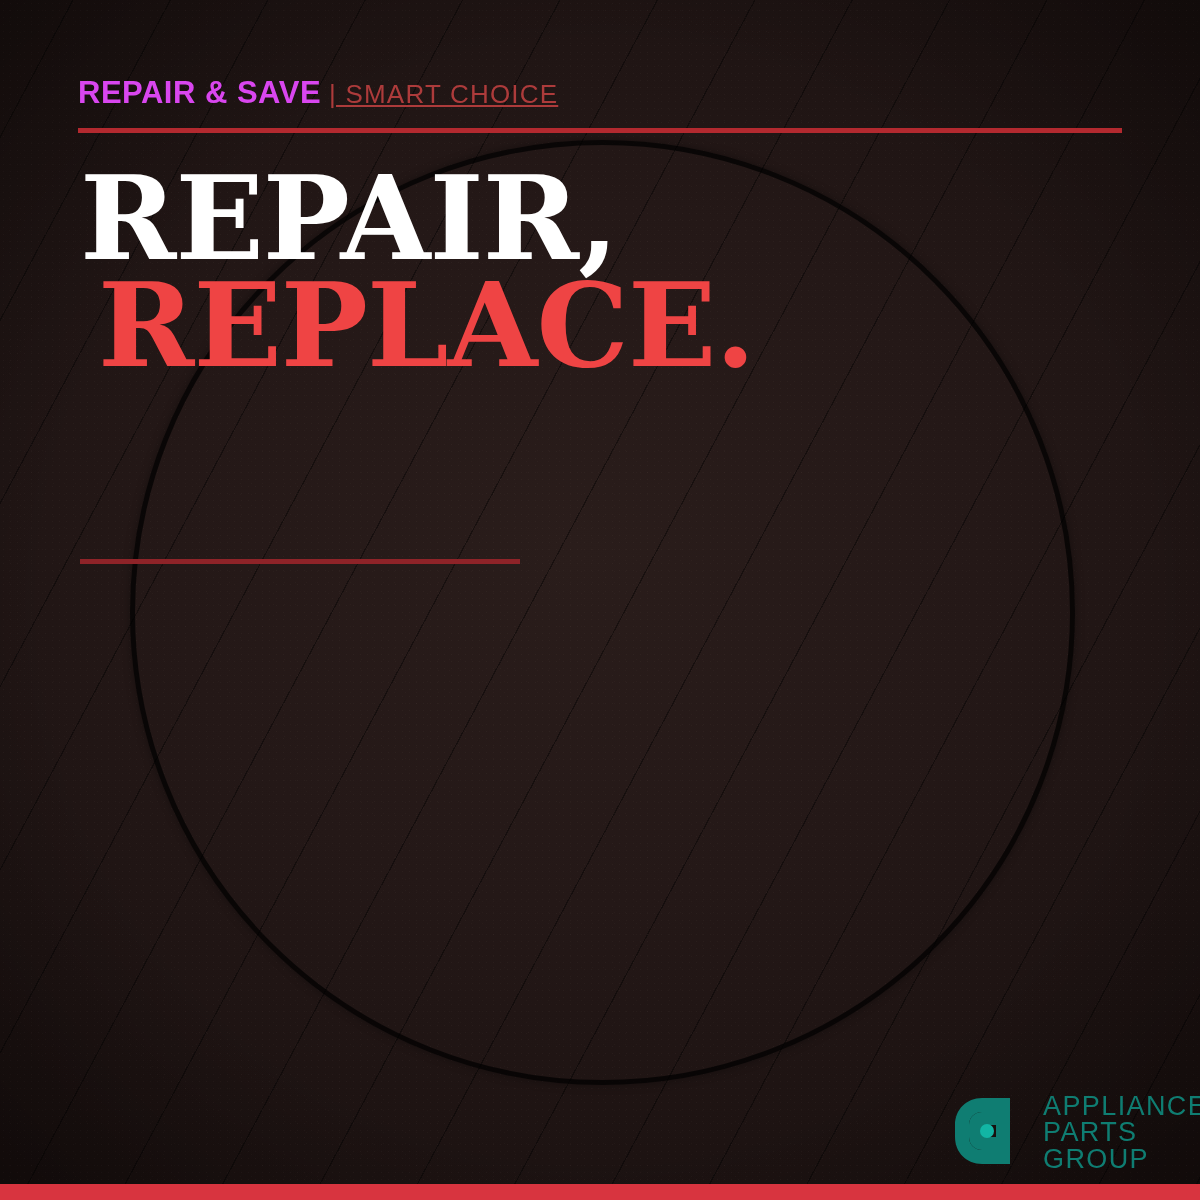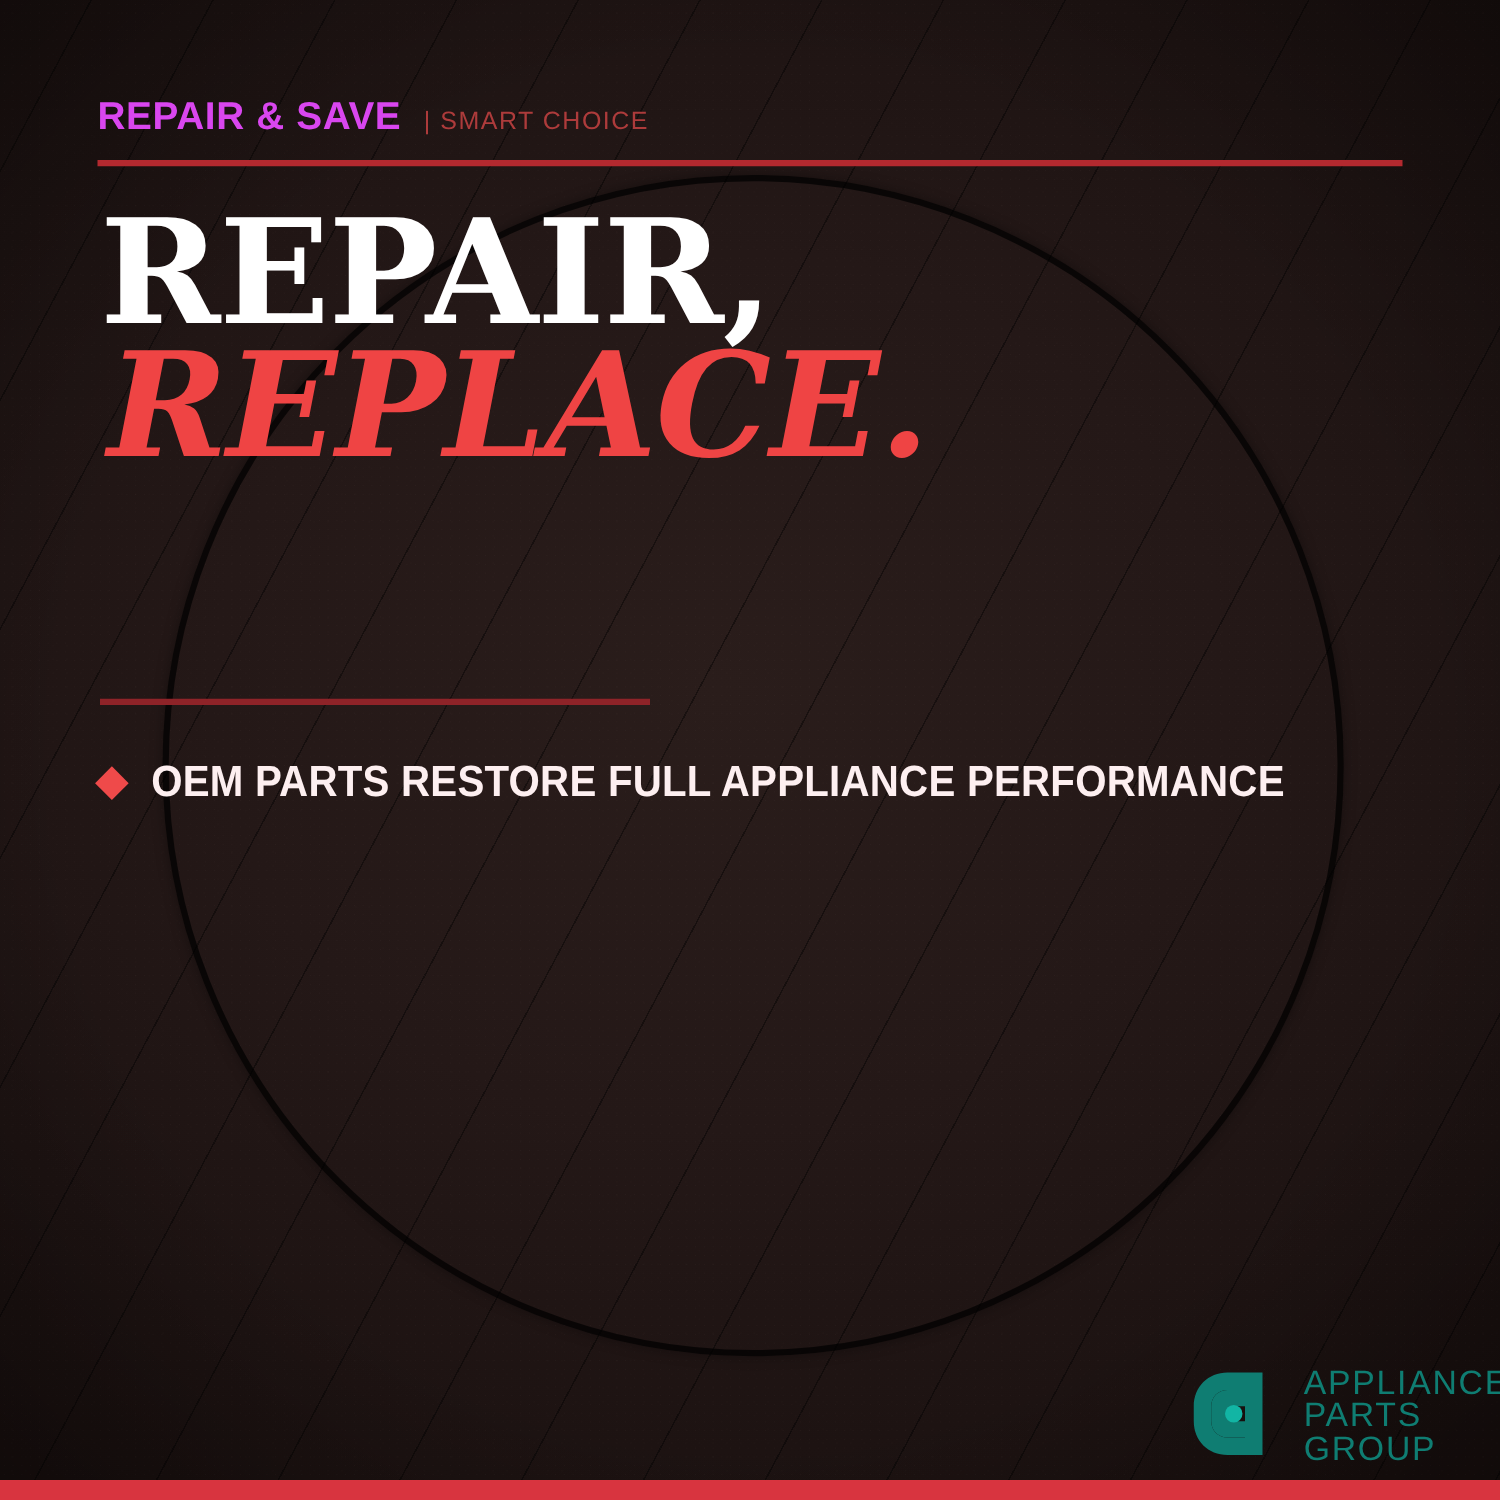--- a/index.html
+++ b/index.html
@@ -75,25 +75,26 @@
     white-space: nowrap;
     letter-spacing: 0.6px;
   }
   .eyebrow .brand {
     font-size: 31px;
     font-weight: bold;
     color: #d946ef;
     letter-spacing: 0.5px;
   }
   .eyebrow .sub {
-    font-size: 20px;
+    font-size: 26px;
     font-weight: normal;
     color: #ad3b3b;
     letter-spacing: 1.2px;
-    margin-left: 18px;
+    margin-left: 8px;
+    text-decoration: underline;
   }
 
   .rule-top {
     position: absolute;
     left: 78px;
     top: 128px;
     width: 1044px;
     height: 5px;
     background: #b3292f;
   }
@@ -108,22 +109,21 @@
     line-height: 0.96;
     letter-spacing: -1px;
   }
   .headline .l1,
   .headline .l2 { color: #ffffff; display: block; }
   .headline .l2 { margin-top: -6px; }
   .headline .l3 {
     display: block;
     color: #ef4444;
     margin-top: -4px;
-    margin-left: 6px;
-    font-style: italic;
+    margin-left: 18px;
   }
 
   .rule-mid {
     position: absolute;
     left: 80px;
     top: 559px;
     width: 440px;
     height: 5px;
     background: #8e2328;
   }
@@ -216,24 +216,20 @@
     <div class="rule-top"></div>
 
     <div class="headline">
       <span class="l1">REPAIR,</span>
       <span class="l3">REPLACE.</span>
     </div>
 
     <div class="rule-mid"></div>
 
     <div class="bullets">
-      <div class="bullet">
-        <span class="dia"></span>
-        <span class="txt">OEM PARTS RESTORE FULL APPLIANCE PERFORMANCE</span>
-      </div>
     </div>
 
     <div class="logo">
       <svg class="mark" viewBox="0 0 78 78">
         <path d="M56 6 L56 20 L30 20 C22.5 20 17 25.5 17 33 L17 45 C17 52.5 22.5 58 30 58 L44 58 L44 45 L33 45 L33 33 L44 33 L44 72 L58 72 L58 6 Z" fill="#0f7d72"></path>
         <path d="M56 6 L30 6 C14.5 6 3 17.5 3 33 L3 45 C3 60.5 14.5 72 30 72 L44 72 L44 58 L30 58 C22.5 58 17 52.5 17 45 L17 33 C17 25.5 22.5 20 30 20 L56 20 Z" fill="#0f7d72"></path>
         <circle cx="35" cy="39" r="7" fill="#12b5a4"></circle>
       </svg>
       <div class="wordmark">
         <span>APPLIANCE</span>

